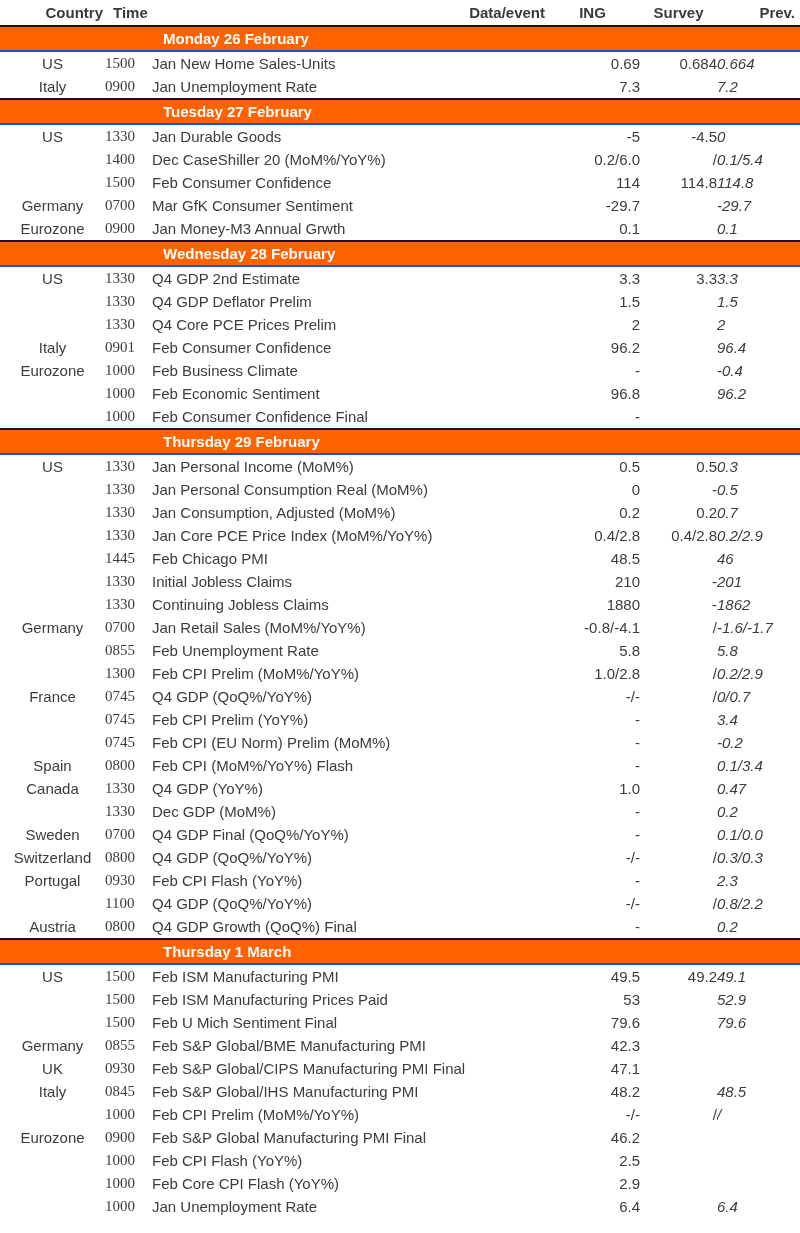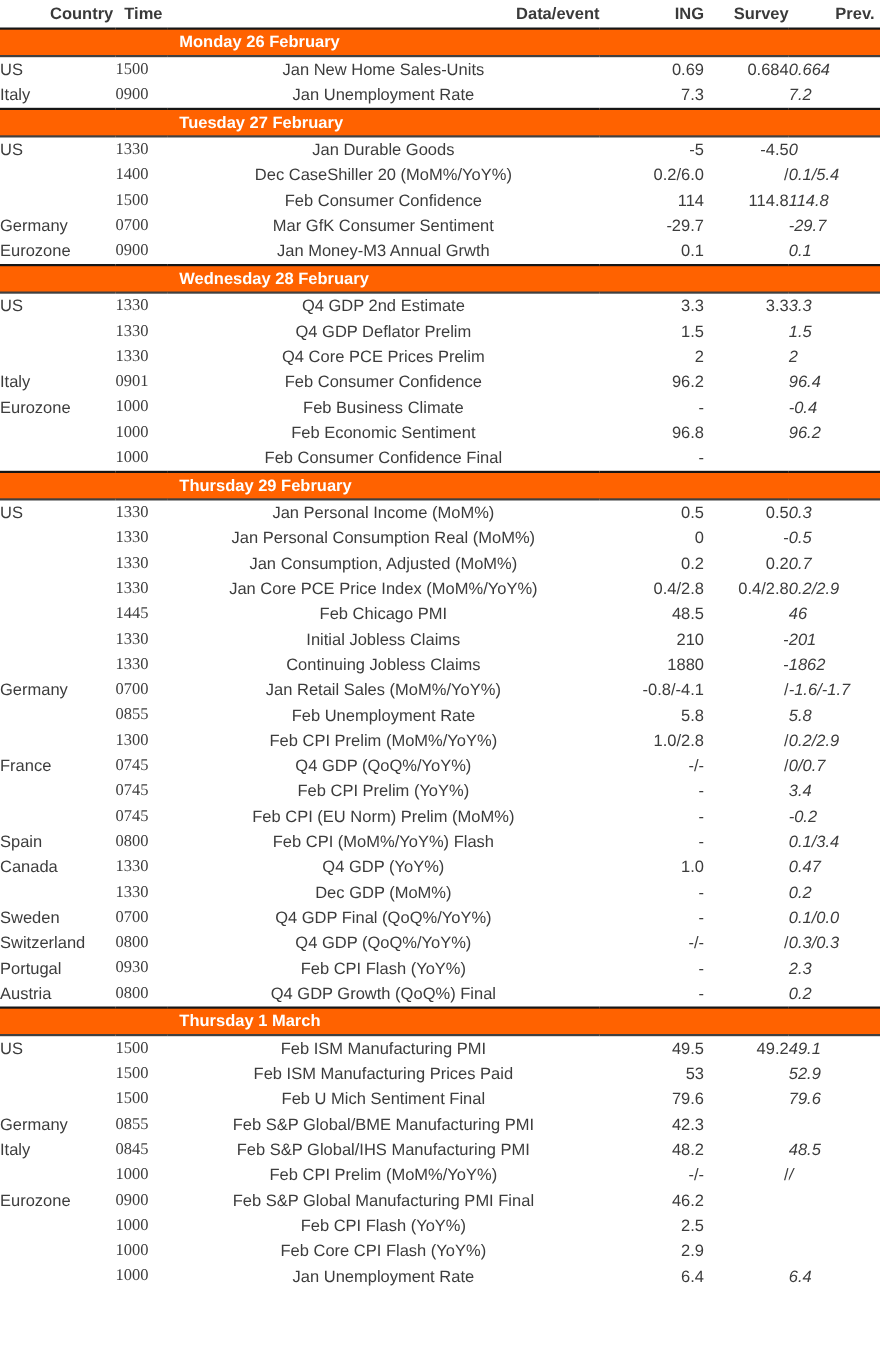--- a/index.html
+++ b/index.html
@@ -32,44 +32,44 @@
     font-weight: bold;
     color: #3a3a3a;
     height: 25px;
     padding: 0;
     vertical-align: middle;
     white-space: nowrap;
   }
   th.h-country { text-align: right; padding-right: 2px; }
   th.h-time    { text-align: left;  padding-left: 8px; }
   th.h-event   { text-align: right;  padding-left: 5px; }
-  th.h-num     { text-align: right; }
+  th.h-num     { text-align: center; }
   th.h-prev    { text-align: right; padding-right: 5px; }
 
   tr.band-row td {
     background: #FF6200;
     color: #ffffff;
     font-weight: bold;
     height: 20px;
     padding: 1px 0 2px 163px;
     border-top: 2px solid #161616;
-    border-bottom: 2px solid #404040;
+    border-bottom: 2px solid #1d4ed8;
     vertical-align: middle;
     white-space: nowrap;
   }
   tr.data-row td {
     height: 23px;
     padding: 0;
     vertical-align: middle;
     white-space: nowrap;
     overflow: hidden;
   }
-  td.country-cell { text-align: left; padding-right: 2px; }
+  td.country-cell { text-align: center; padding-right: 2px; }
   td.time-cell    { text-align: left;  padding-left: 8px; font-family: Liberation Serif, serif; }
-  td.event-cell   { text-align: center;  padding-left: 5px; }
+  td.event-cell   { text-align: left;  padding-left: 5px; }
   td.num-cell     { text-align: right; }
   td.prev-cell    { text-align: left; padding-right: 5px; font-style: italic; }
 </style>
 </head>
 <body>
 
 <div class="page">
   <table class="calendar">
     <colgroup>
       <col class="c-country">
@@ -360,20 +360,28 @@
         </tr>
         <tr class="data-row">
           <td class="country-cell">Portugal</td>
           <td class="time-cell">0930</td>
           <td class="event-cell">Feb CPI Flash (YoY%)</td>
           <td class="num-cell">-</td>
           <td class="num-cell"></td>
           <td class="num-cell prev-cell">2.3</td>
         </tr>
         <tr class="data-row">
+          <td class="country-cell"></td>
+          <td class="time-cell">1100</td>
+          <td class="event-cell">Q4 GDP (QoQ%/YoY%)</td>
+          <td class="num-cell">-/-</td>
+          <td class="num-cell">/</td>
+          <td class="num-cell prev-cell">0.8/2.2</td>
+        </tr>
+        <tr class="data-row">
           <td class="country-cell">Austria</td>
           <td class="time-cell">0800</td>
           <td class="event-cell">Q4 GDP Growth (QoQ%) Final</td>
           <td class="num-cell">-</td>
           <td class="num-cell"></td>
           <td class="num-cell prev-cell">0.2</td>
         </tr>
         <tr class="band-row">
           <td colspan="6">Thursday 1 March</td>
         </tr>
@@ -403,20 +411,28 @@
         </tr>
         <tr class="data-row">
           <td class="country-cell">Germany</td>
           <td class="time-cell">0855</td>
           <td class="event-cell">Feb S&amp;P Global/BME Manufacturing PMI</td>
           <td class="num-cell">42.3</td>
           <td class="num-cell"></td>
           <td class="num-cell prev-cell"></td>
         </tr>
         <tr class="data-row">
+          <td class="country-cell">UK</td>
+          <td class="time-cell">0930</td>
+          <td class="event-cell">Feb S&amp;P Global/CIPS Manufacturing PMI Final</td>
+          <td class="num-cell">47.1</td>
+          <td class="num-cell"></td>
+          <td class="num-cell prev-cell"></td>
+        </tr>
+        <tr class="data-row">
           <td class="country-cell">Italy</td>
           <td class="time-cell">0845</td>
           <td class="event-cell">Feb S&amp;P Global/IHS Manufacturing PMI</td>
           <td class="num-cell">48.2</td>
           <td class="num-cell"></td>
           <td class="num-cell prev-cell">48.5</td>
         </tr>
         <tr class="data-row">
           <td class="country-cell"></td>
           <td class="time-cell">1000</td>

